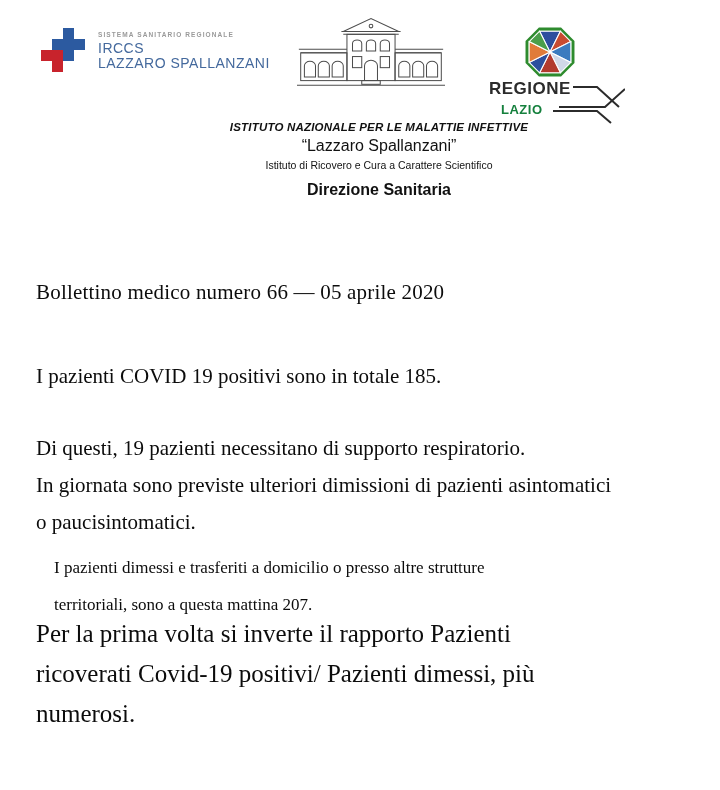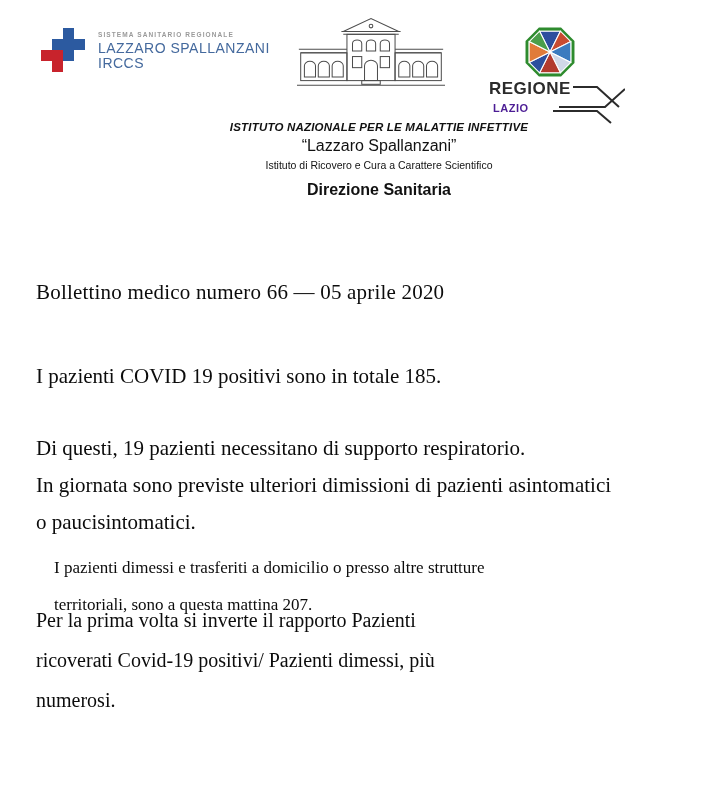--- a/index.html
+++ b/index.html
@@ -29,60 +29,60 @@
   .logo-center svg { display: block; width: 150px; height: 74px; }
 
   .logo-right { position: absolute; left: 479px; top: 27px; display: flex; align-items: center; flex-direction: column; }
   .lazio-emblem svg { display: block; width: 50px; height: 50px; }
   .lazio-wordmark { position: relative; margin-left: 10px; width: 132px; height: 50px; }
   .lazio-line1 {
     position: absolute; left: 0; top: 2px;
     font-size: 17px; color: #2b2b2b; letter-spacing: 0.5px; font-weight: bold;
   }
   .lazio-line2 {
-    position: absolute; left: 4px; top: 25px;
-    font-size: 11px; color: #4c1d95; letter-spacing: 0.5px; font-weight: bold;
+    position: absolute; left: 12px; top: 25px;
+    font-size: 13px; color: #15803d; letter-spacing: 0.5px; font-weight: bold;
   }
   .lazio-rules { position: absolute; right: -4px; top: 0; }
 
   
   .letterhead { position: absolute; left: 0; top: 121px; width: 720px; text-align: center; color: #111; margin-left: 19px; }
   .lh-1 { font-size: 11.5px; font-weight: bold; font-style: italic; letter-spacing: 0.2px; }
   .lh-2 { font-size: 16px; margin-top: 4px; }
   .lh-3 { font-size: 10.5px; margin-top: 4px; }
   .lh-4 { font-size: 16px; font-weight: bold; margin-top: 10px; }
 
   
   .body-text { font-family: "Liberation Serif", serif; font-weight: normal; color: #0c0c0c; }
   .bulletin-title {
     position: absolute; left: 36px; top: 280px;
     font-size: 21px; letter-spacing: 0.2px;
   }
   .para { position: absolute; left: 36px; width: 672px; white-space: pre-line; }
   .para-1 { top: 361px; font-size: 21px; line-height: 30px; }
   .para-2 { top: 430px; font-size: 21px; line-height: 37px; }
   .para-3 { top: 549px; left: 54px; font-size: 17px; line-height: 37px; }
-  .para-4 { top: 600px; font-size: 20px; line-height: 40px; }
+  .para-4 { top: 614px; font-size: 25px; line-height: 40px; }
 </style>
 </head>
 <body>
 
 <div class="page">
 
   <div class="logo-left">
     <span>
       <svg width="52" height="50" viewBox="0 0 52 50">
         <path d="M14 13 h11 v11 h11 v11 h-11 v11 h-11 v-11 h-11 v-11 h11 z" fill="#c8232c"></path>
         <path d="M25 2 h11 v11 h11 v11 h-11 v11 h-11 v-11 h-11 v-11 h11 z" fill="#2c5aa0"></path>
       </svg>
     </span>
     <div class="logo-left-text">
       <div class="ssr-caption">SISTEMA SANITARIO REGIONALE</div>
+      <div class="irccs-line">IRCCS</div>
       <div class="irccs-line">LAZZARO SPALLANZANI</div>
-      <div class="irccs-line">IRCCS</div>
     </div>
   </div>
 
   <div class="logo-center">
     <svg viewBox="0 0 160 80" fill="none" stroke="#4d4d4d" stroke-width="1.1">
 
       <polygon points="50,19 80,5 110,19"></polygon>
       <circle cx="80" cy="13" r="2"></circle>
       <line x1="48" y1="19" x2="112" y2="19"></line>
       <line x1="50" y1="22" x2="110" y2="22"></line>

